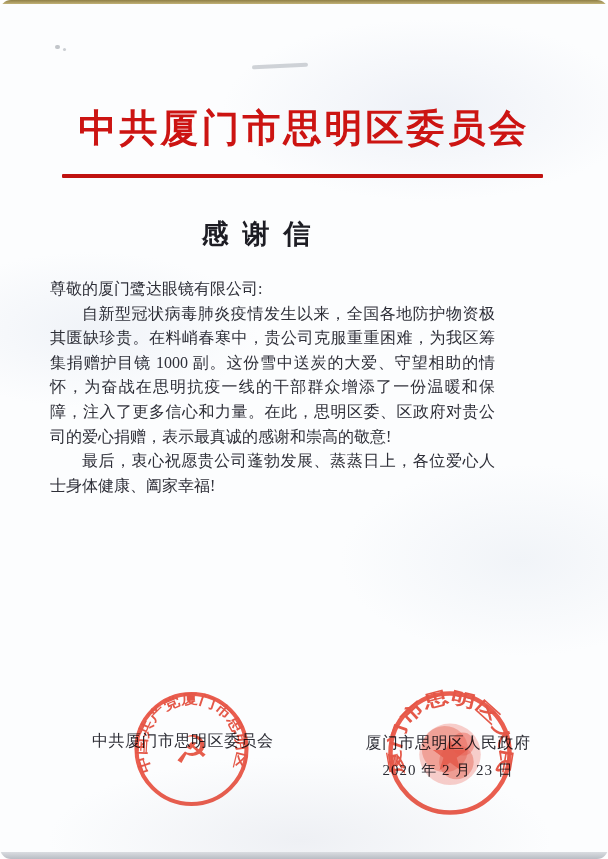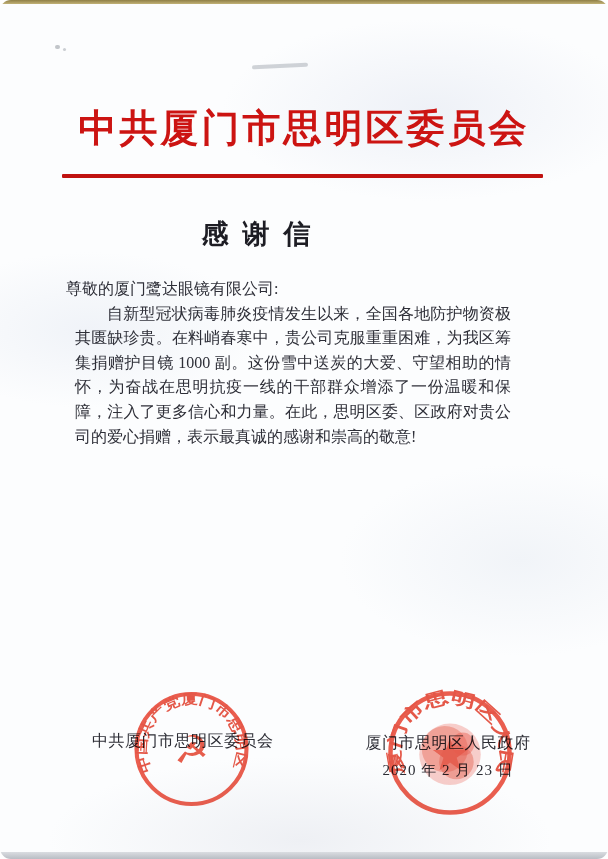--- a/index.html
+++ b/index.html
@@ -38,26 +38,26 @@
   .red-rule{
     position:absolute;top:174px;left:62px;width:481px;height:4px;
     background:#c01210;border-radius:1px;
   }
   .letter-title{
     position:absolute;top:217px;left:0;width:512px;margin:0;
     text-align:center;font-size:27px;line-height:34px;font-weight:600;
     letter-spacing:14px;text-indent:14px;color:#1d1d24;
   }
   .letter-body{
-    position:absolute;top:277px;left:66px;width:445px;
+    position:absolute;top:277px;left:50px;width:445px;
     font-size:16px;line-height:24.6px;color:#2e2f38;
     text-align:justify;
   }
   .letter-body p{margin:0;}
-  .letter-body p.para{text-indent:2em;margin-left:9px;}
+  .letter-body p.para{text-indent:2em;}
   .sig-left{
     position:absolute;top:731px;left:92px;
     font-size:16px;letter-spacing:0.5px;color:#2b2c34;white-space:nowrap;
   }
   .sig-right-block{
     position:absolute;top:733px;left:360px;width:176px;
     text-align:center;color:#2b2c34;
   }
   .sig-right-name{font-size:16px;letter-spacing:0.5px;white-space:nowrap;}
   .sig-right-date{font-size:15px;margin-top:7px;letter-spacing:1px;white-space:nowrap;}
@@ -78,20 +78,21 @@
 
   <h1 class="org-header">中共厦门市思明区委员会</h1>
 
   <div class="red-rule"></div>
 
   <h2 class="letter-title">感谢信</h2>
 
   <div class="letter-body">
     <p class="salutation">尊敬的厦门鹭达眼镜有限公司:</p>
     <p class="para">自新型冠状病毒肺炎疫情发生以来，全国各地防护物资极其匮缺珍贵。在料峭春寒中，贵公司克服重重困难，为我区筹集捐赠护目镜 1000 副。这份雪中送炭的大爱、守望相助的情怀，为奋战在思明抗疫一线的干部群众增添了一份温暖和保障，注入了更多信心和力量。在此，思明区委、区政府对贵公司的爱心捐赠，表示最真诚的感谢和崇高的敬意!</p>
+    <p class="para">最后，衷心祝愿贵公司蓬勃发展、蒸蒸日上，各位爱心人士身体健康、阖家幸福!</p>
   </div>
 
   <div class="sig-left">中共厦门市思明区委员会</div>
 
   <div class="sig-right-block">
     <div class="sig-right-name">厦门市思明区人民政府</div>
     <div class="sig-right-date">2020 年 2 月 23 日</div>
   </div>
 
   <svg class="seal seal-left" viewBox="0 0 200 200" aria-hidden="true">

